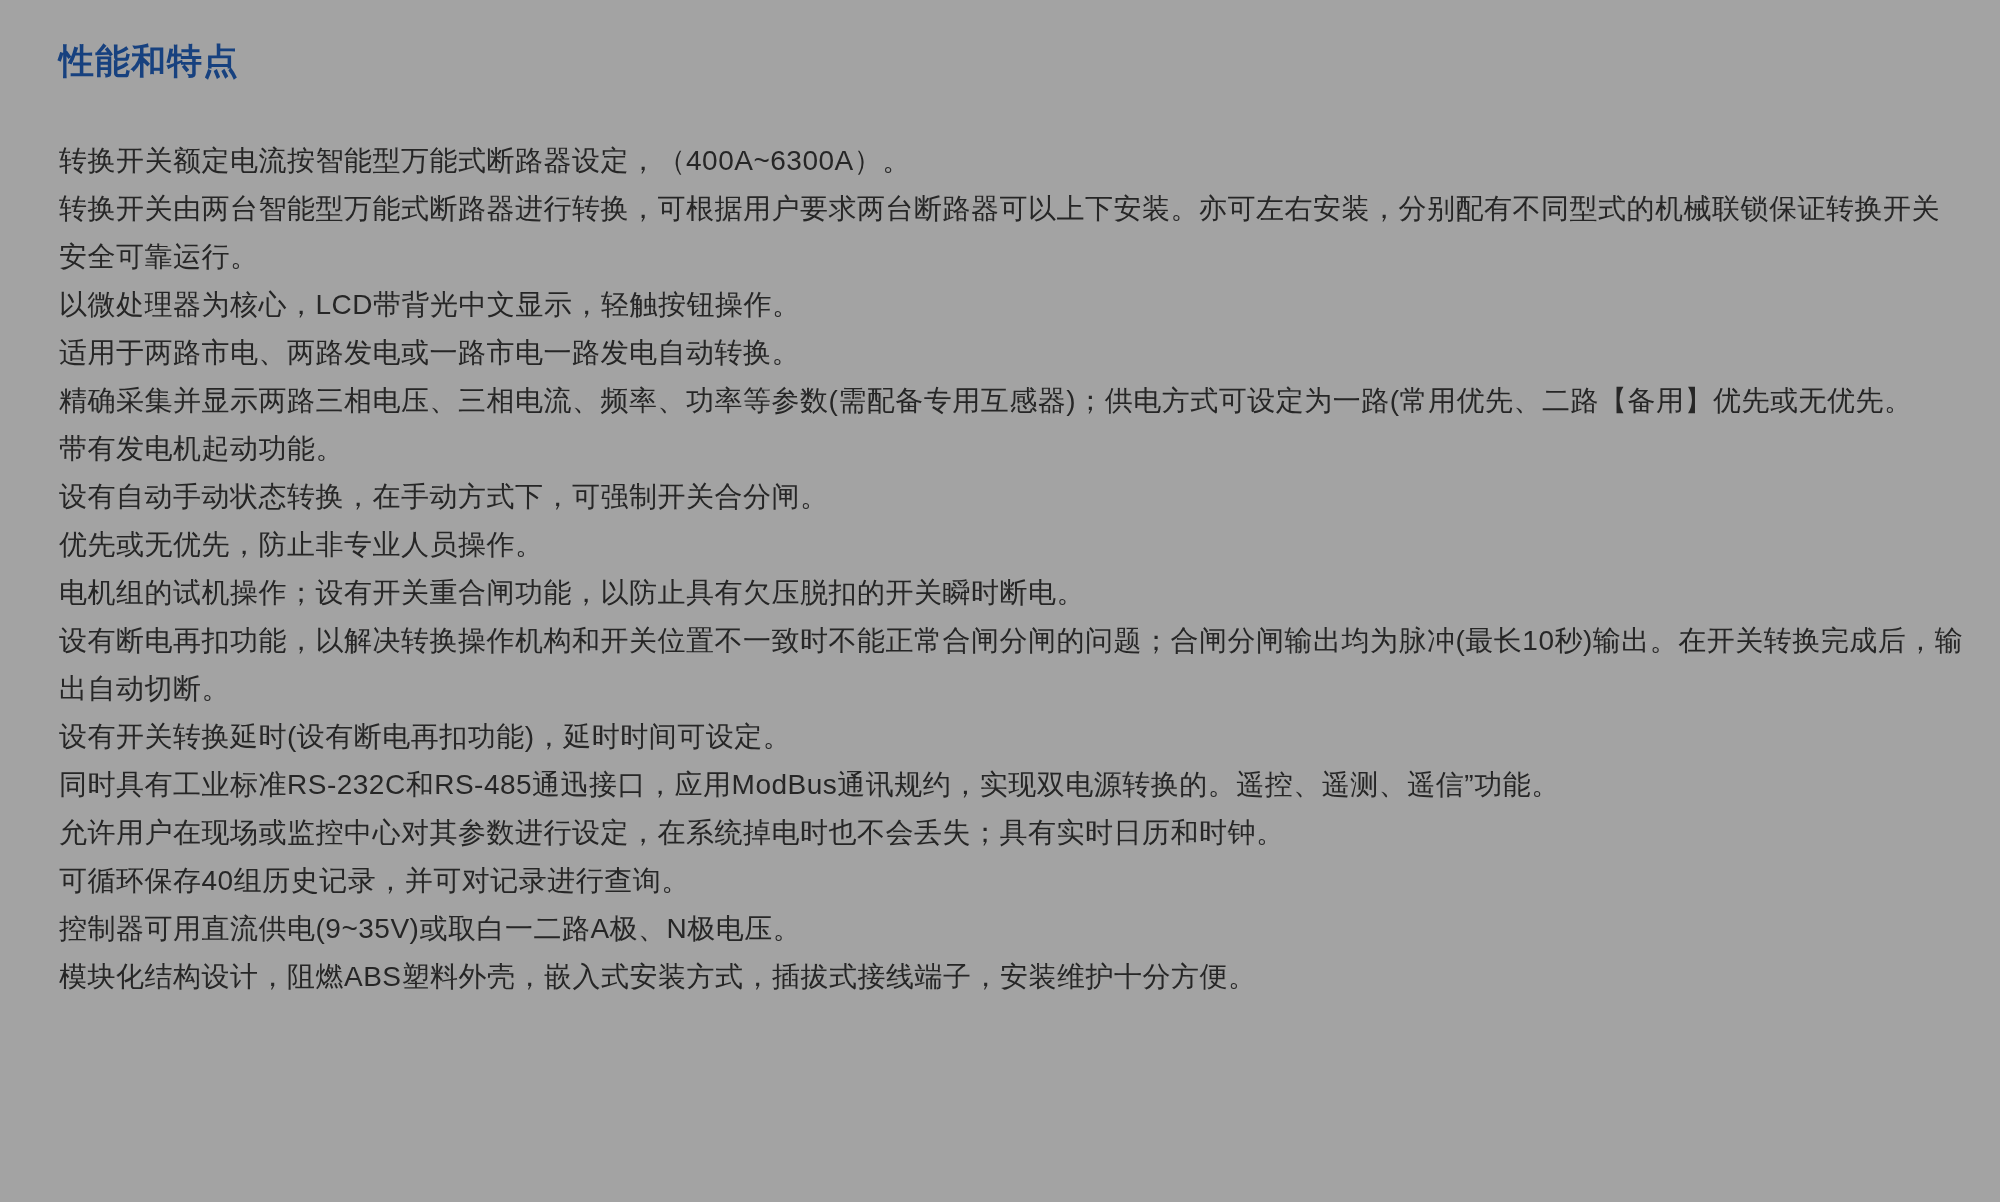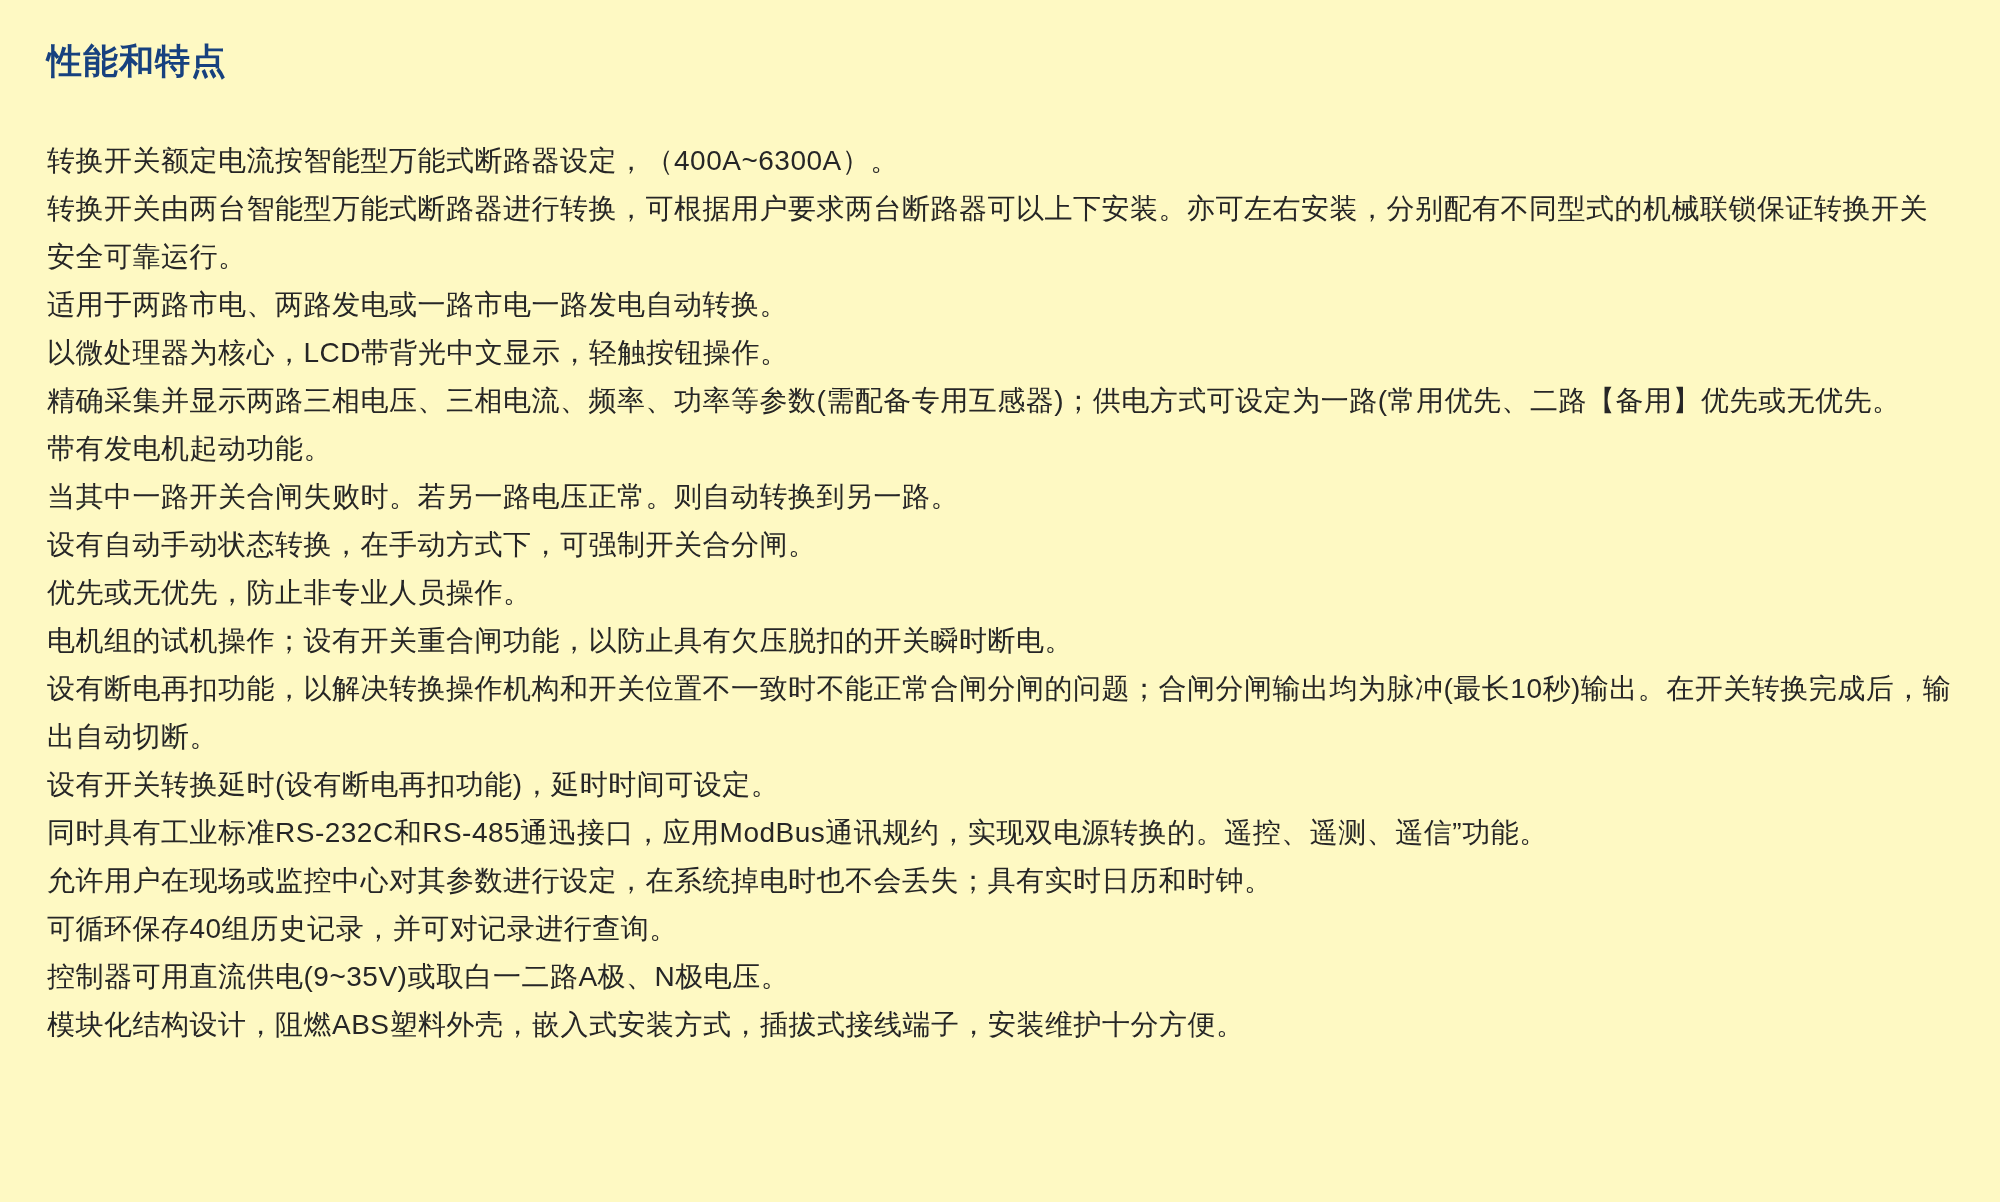--- a/index.html
+++ b/index.html
@@ -11,22 +11,22 @@
     width: 2000px;
     height: 1202px;
     overflow: hidden;
     font-family: "Liberation Sans", "DejaVu Sans", sans-serif;
     color: #262626;
   }
   .page {
     box-sizing: border-box;
     width: 2000px;
     height: 1202px;
-    padding: 42px 48px 0 47px;
-    background: #fef9c3;
+    padding: 42px 48px 0 59px;
+    background: #a3a3a3;
   }
   .page-title {
     margin: 0;
     font-size: 35px;
     font-weight: bold;
     color: #17417f;
     letter-spacing: 1px;
     line-height: 1.1;
   }
   .feature-list {
@@ -46,25 +46,24 @@
 </style>
 </head>
 <body>
 
 <div class="page">
   <h1 class="page-title">性能和特点</h1>
 
   <div class="feature-list">
     <p class="feature-line">转换开关额定电流按智能型万能式断路器设定，（400A~6300A）。</p>
     <p class="feature-line">转换开关由两台智能型万能式断路器进行转换，可根据用户要求两台断路器可以上下安装。亦可左右安装，分别配有不同型式的机械联锁保证转换开关安全可靠运行。</p>
+    <p class="feature-line">以微处理器为核心，LCD带背光中文显示，轻触按钮操作。</p>
     <p class="feature-line">适用于两路市电、两路发电或一路市电一路发电自动转换。</p>
-    <p class="feature-line">以微处理器为核心，LCD带背光中文显示，轻触按钮操作。</p>
     <p class="feature-line">精确采集并显示两路三相电压、三相电流、频率、功率等参数(需配备专用互感器)；供电方式可设定为一路(常用优先、二路【备用】优先或无优先。</p>
     <p class="feature-line">带有发电机起动功能。</p>
-    <p class="feature-line">当其中一路开关合闸失败时。若另一路电压正常。则自动转换到另一路。</p>
     <p class="feature-line">设有自动手动状态转换，在手动方式下，可强制开关合分闸。</p>
     <p class="feature-line">优先或无优先，防止非专业人员操作。</p>
     <p class="feature-line">电机组的试机操作；设有开关重合闸功能，以防止具有欠压脱扣的开关瞬时断电。</p>
     <p class="feature-line">设有断电再扣功能，以解决转换操作机构和开关位置不一致时不能正常合闸分闸的问题；合闸分闸输出均为脉冲(最长10秒)输出。在开关转换完成后，输出自动切断。</p>
     <p class="feature-line">设有开关转换延时(设有断电再扣功能)，延时时间可设定。</p>
     <p class="feature-line">同时具有工业标准RS-232C和RS-485通迅接口，应用ModBus通讯规约，实现双电源转换的。遥控、遥测、遥信”功能。</p>
     <p class="feature-line">允许用户在现场或监控中心对其参数进行设定，在系统掉电时也不会丢失；具有实时日历和时钟。</p>
     <p class="feature-line">可循环保存40组历史记录，并可对记录进行查询。</p>
     <p class="feature-line">控制器可用直流供电(9~35V)或取白一二路A极、N极电压。</p>
     <p class="feature-line">模块化结构设计，阻燃ABS塑料外壳，嵌入式安装方式，插拔式接线端子，安装维护十分方便。</p>

